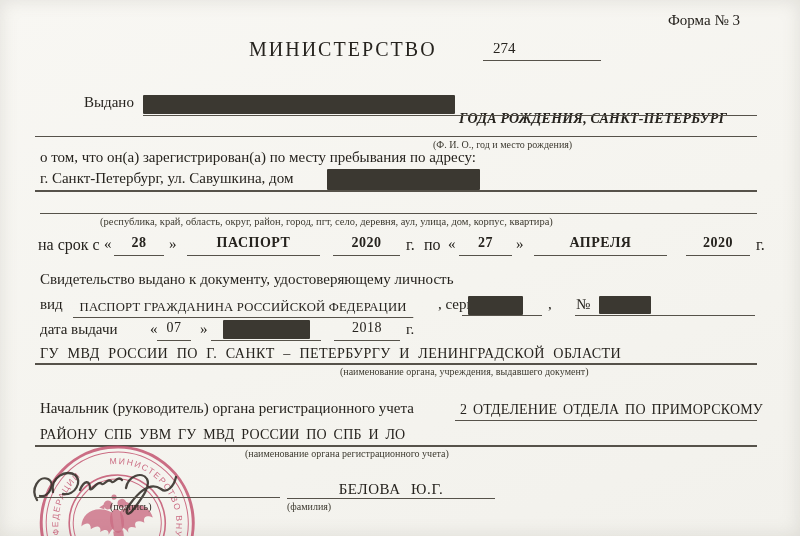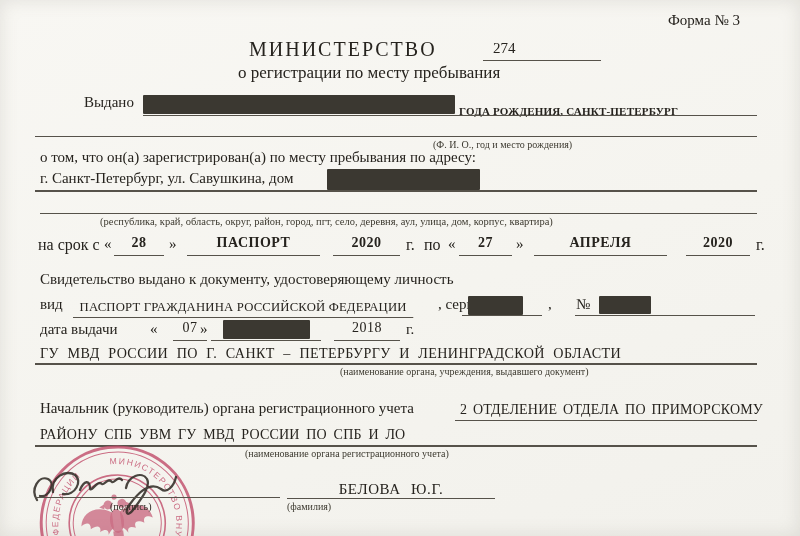--- a/index.html
+++ b/index.html
@@ -26,25 +26,24 @@
 <body>
 
 <div class="page">
 
   <div class="abs" style="top:12px;left:668px;font-size:15px;">Форма № 3</div>
 
   <div class="abs" style="top:38px;left:249px;font-size:20px;letter-spacing:2px;">МИНИСТЕРСТВО</div>
 
   <div class="abs" style="top:40px;left:483px;width:108px;border-bottom:1.6px solid #56524a;padding:0 0 3px 10px;font-size:15px;">274</div>
 
-  <div class="abs" style="top:63px;left:238px;font-size:17px;">о регистрации по месту пребывания</div>
 
   <div class="abs body" style="top:94px;left:84px;">Выдано</div>
   <div class="redact" style="top:95px;left:143px;width:312px;height:19px;"></div>
-  <div class="abs bold" style="top:105px;left:459px;font-size:11px;letter-spacing:.2px;">ГОДА РОЖДЕНИЯ, САНКТ-ПЕТЕРБУРГ</div>
+  <div class="abs bold" style="top:111px;left:459px;font-size:14px;letter-spacing:.2px;font-style:italic;">ГОДА РОЖДЕНИЯ, САНКТ-ПЕТЕРБУРГ</div>
   <div class="hline" style="top:115px;left:143px;width:614px;"></div>
 
   <div class="hline" style="top:136px;left:35px;width:722px;"></div>
   <div class="cap" style="top:139px;left:433px;width:300px;">(Ф. И. О., год и место рождения)</div>
 
   <div class="abs body" style="top:170px;left:40px;">г. Санкт-Петербург, ул. Савушкина, дом</div>
 
   <div class="abs body" style="top:149px;left:40px;">о том, что он(а) зарегистрирован(а) по месту пребывания по адресу:</div>
   <div class="redact" style="top:169px;left:327px;width:153px;height:21px;"></div>
   <div class="hline" style="top:190px;left:35px;width:722px;border-bottom-width:2px;"></div>
@@ -74,21 +73,21 @@
   <div class="abs body" style="top:296px;left:438px;">, серия</div>
   <div class="redact" style="top:296px;left:468px;width:55px;height:19px;"></div>
   <div class="hline" style="top:315px;left:462px;width:80px;"></div>
   <div class="abs body" style="top:296px;left:548px;">,</div>
   <div class="abs body" style="top:296px;left:576px;">№</div>
   <div class="redact" style="top:296px;left:599px;width:52px;height:18px;"></div>
   <div class="hline" style="top:315px;left:575px;width:180px;"></div>
 
   <div class="abs body" style="top:321px;left:40px;">дата выдачи</div>
   <div class="abs q" style="top:321px;left:150px;">«</div>
-  <div class="seg" style="top:320px;left:173px;width:34px;height:20px;font-weight:normal;">07</div>
+  <div class="seg" style="top:320px;left:157px;width:34px;height:20px;font-weight:normal;">07</div>
   <div class="abs q" style="top:321px;left:200px;">»</div>
   <div class="redact" style="top:320px;left:223px;width:87px;height:19px;"></div>
   <div class="hline" style="top:340px;left:211px;width:110px;"></div>
   <div class="seg" style="top:320px;left:334px;width:66px;height:20px;font-weight:normal;">2018</div>
   <div class="abs body" style="top:321px;left:406px;">г.</div>
 
   <div class="abs cond" style="top:345px;left:40px;font-size:15px;letter-spacing:.4px;word-spacing:5px;">ГУ МВД РОССИИ ПО Г. САНКТ – ПЕТЕРБУРГУ И ЛЕНИНГРАДСКОЙ ОБЛАСТИ</div>
   <div class="hline" style="top:363px;left:35px;width:722px;border-bottom-width:2px;"></div>
   <div class="cap" style="top:366px;left:340px;width:400px;">(наименование органа, учреждения, выдавшего документ)</div>
 

